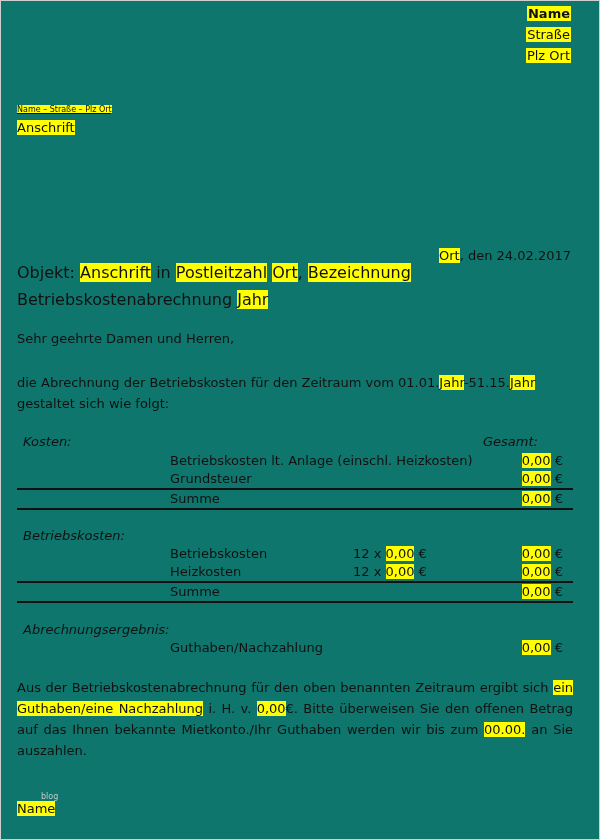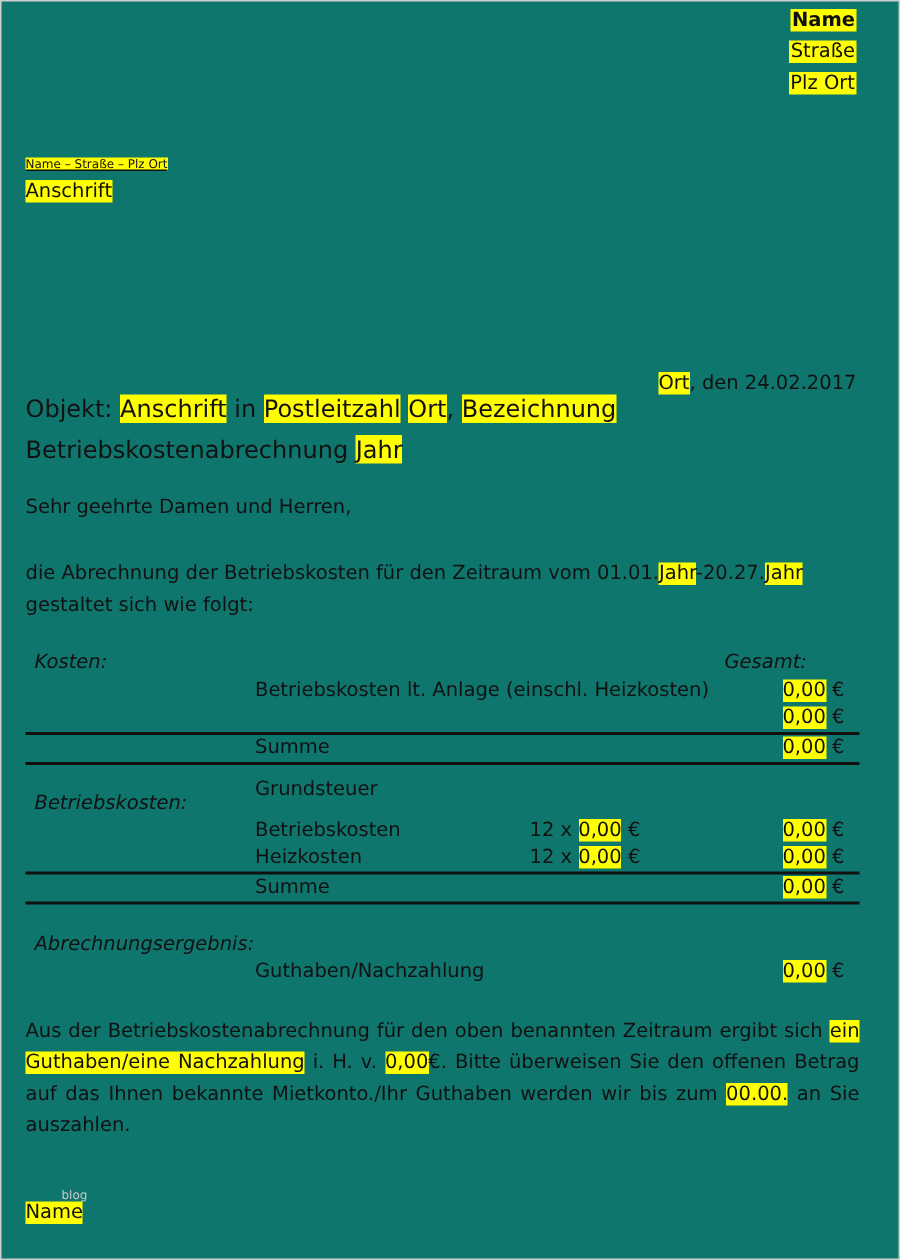--- a/index.html
+++ b/index.html
@@ -62,30 +62,30 @@
       <span>Objekt: </span><span class="hl">Anschrift</span><span> in </span><span class="hl">Postleitzahl</span><span> </span><span class="hl">Ort</span><span>, </span><span class="hl">Bezeichnung</span>
     </div>
     <div>
       <span>Betriebskostenabrechnung </span><span class="hl">Jahr</span>
     </div>
   </div>
 
   <div class="abs greet">Sehr geehrte Damen und Herren,</div>
 
   <div class="abs intro">
-    <span>die Abrechnung der Betriebskosten für den Zeitraum vom 01.01.</span><span class="hl">Jahr</span><span>-20.27.</span><span class="hl">Jahr</span><span> gestaltet sich wie folgt:</span>
+    <span>die Abrechnung der Betriebskosten für den Zeitraum vom 01.01.</span><span class="hl">Jahr</span><span>-51.15.</span><span class="hl">Jahr</span><span> gestaltet sich wie folgt:</span>
   </div>
 
   <div class="row label-it" style="left:22px; top:433px;">Kosten:</div>
   <div class="row label-it" style="left:482px; top:433px;">Gesamt:</div>
 
   <div class="row" style="left:169px; top:452px;">Betriebskosten lt. Anlage (einschl. Heizkosten)</div>
   <div class="amt" style="top:452px;"><span class="hl">0,00</span><span> €</span></div>
 
-  <div class="row" style="left:169px; top:470px;margin-top:48px;">Grundsteuer</div>
+  <div class="row" style="left:169px; top:470px;">Grundsteuer</div>
   <div class="amt" style="top:470px;"><span class="hl">0,00</span><span> €</span></div>
 
   <div class="rule" style="top:487px;"></div>
 
   <div class="row" style="left:169px; top:490px;">Summe</div>
   <div class="amt" style="top:490px;"><span class="hl">0,00</span><span> €</span></div>
 
   <div class="rule" style="top:507px;"></div>
 
   <div class="row label-it" style="left:22px; top:527px;">Betriebskosten:</div>

